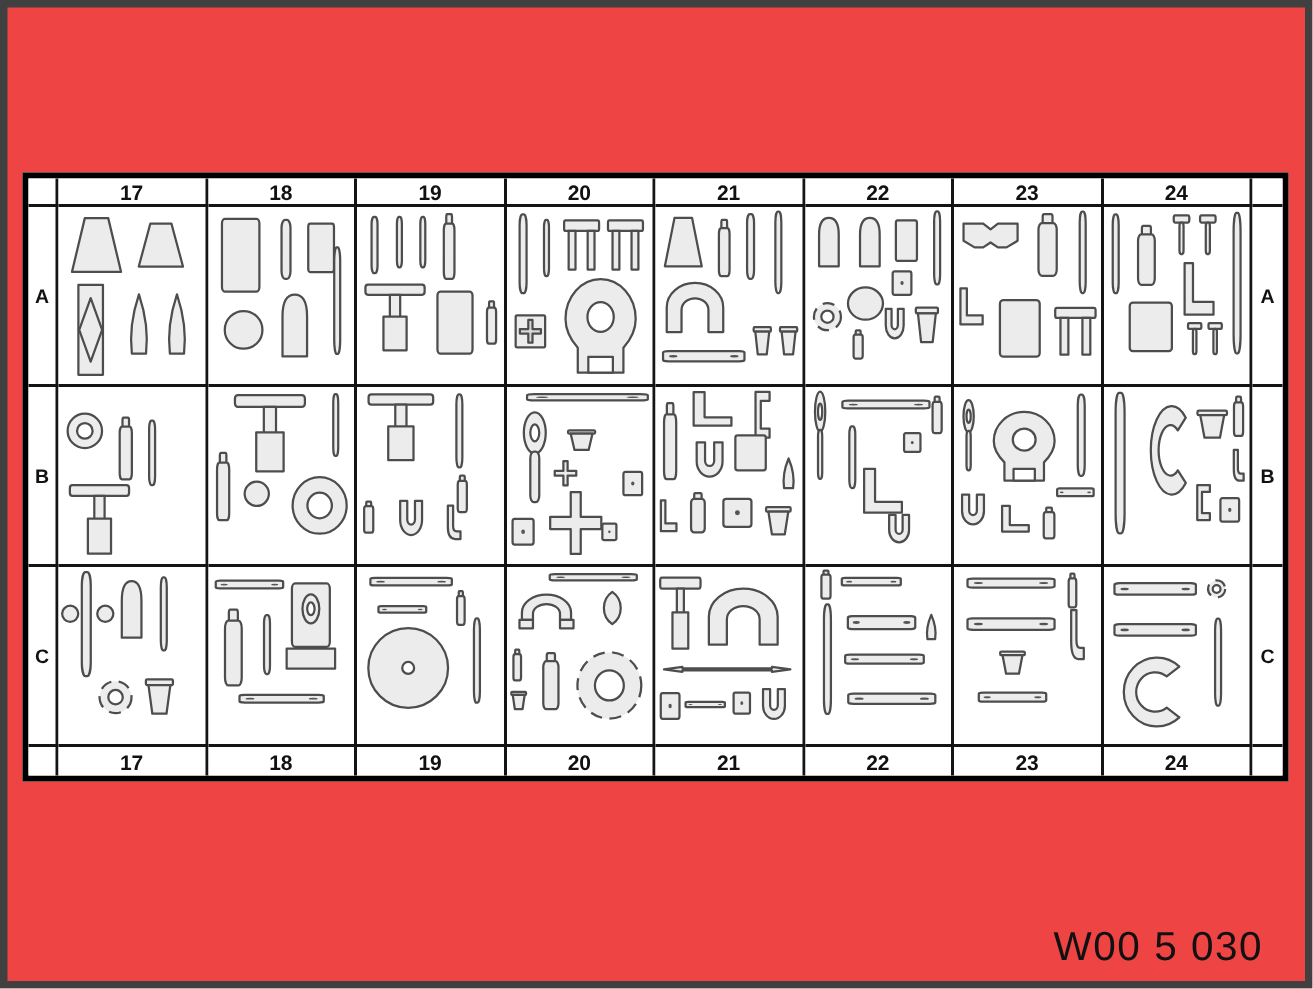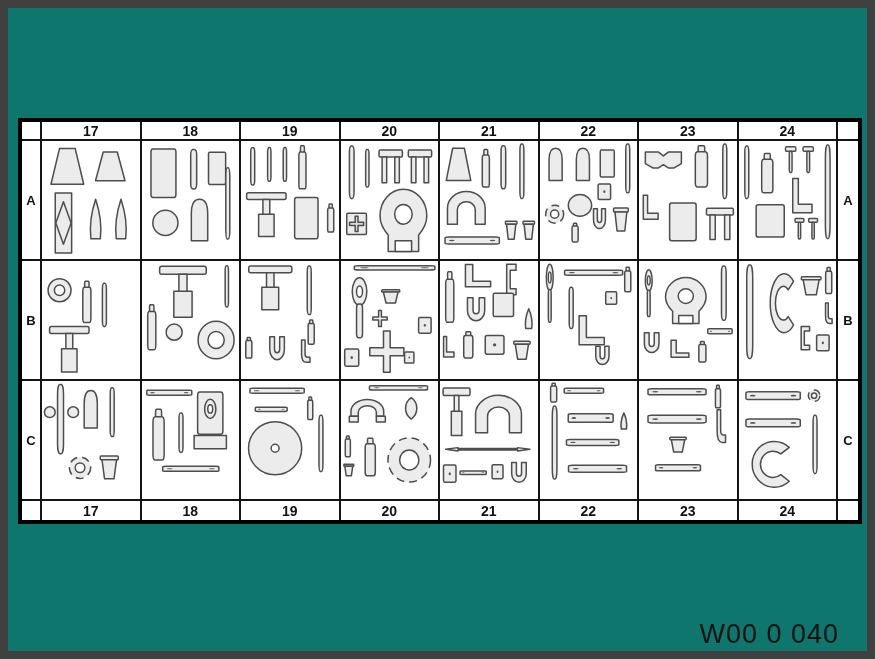--- a/index.html
+++ b/index.html
@@ -1,17 +1,17 @@
 <!DOCTYPE html>
 <html><head>
 <meta charset="utf-8">
 <style>
   html,body{margin:0;padding:0;background:#fff;}
   .page{position:relative;width:875px;height:659px;box-sizing:border-box;
-        background:#0f766e;border:8px solid #404040;overflow:hidden;
+        background:#ef4444;border:5px solid #404040;overflow:hidden;
         font-family:"Liberation Sans","DejaVu Sans",sans-serif;color:#111;}
   .grid{position:absolute;left:10px;top:110px;width:844px;height:406px;
         box-sizing:border-box;border:4px solid #000;background:#fff;
         display:grid;grid-template-columns:20px repeat(8,1fr) 20px;
         grid-template-rows:19px repeat(3,1fr) 19px;}
   .grid>div{border-right:2px solid #141414;border-bottom:2px solid #141414;
         min-width:0;min-height:0;position:relative;box-sizing:border-box;}
   .grid>div.cl{border-right:none;}
   .grid>div.rl{border-bottom:none;}
   .hd,.lt{display:flex;align-items:center;justify-content:center;
@@ -763,14 +763,14 @@
     <div class="hd rl">18</div>
     <div class="hd rl">19</div>
     <div class="hd rl">20</div>
     <div class="hd rl">21</div>
     <div class="hd rl">22</div>
     <div class="hd rl">23</div>
     <div class="hd rl">24</div>
     <div class="hd cl rl"></div>
   </div>
 
-  <div class="caption">W00 0 040</div>
+  <div class="caption">W00 5 030</div>
 </div>
 
 </body></html>

